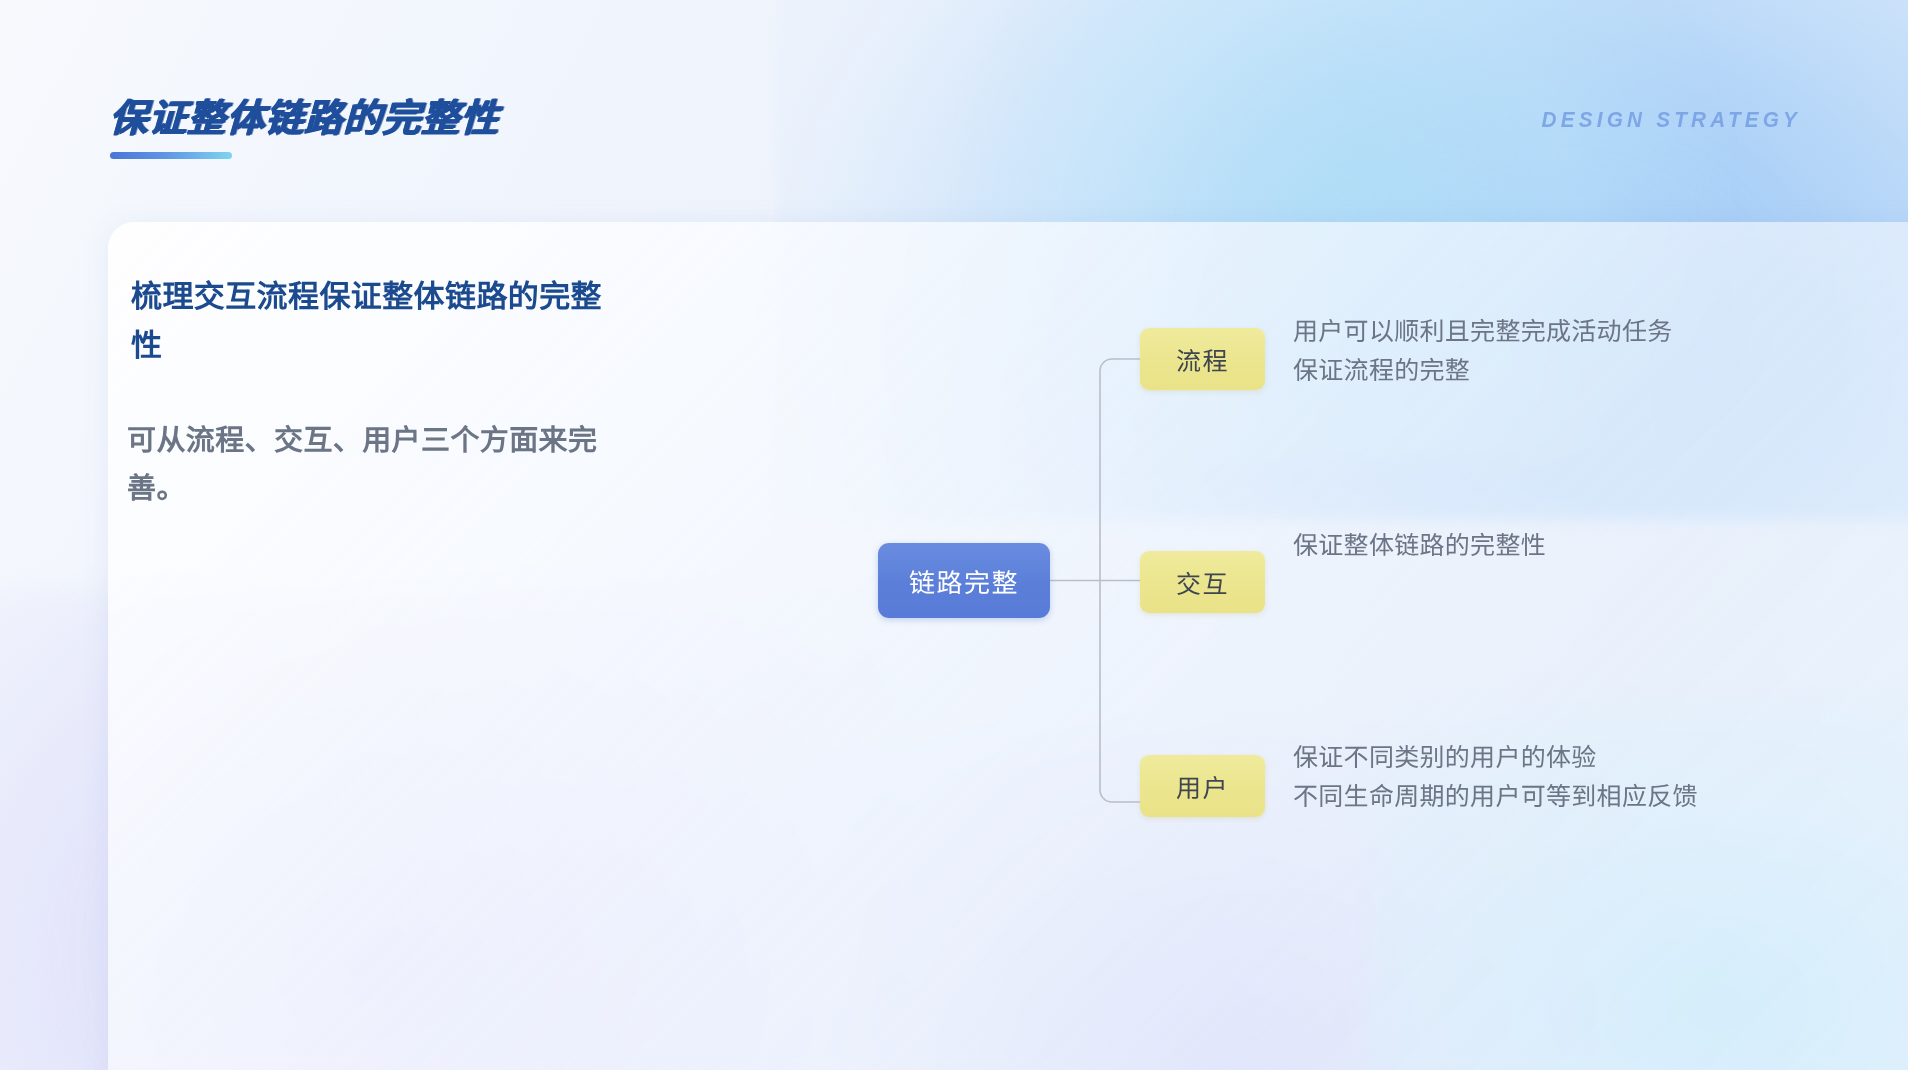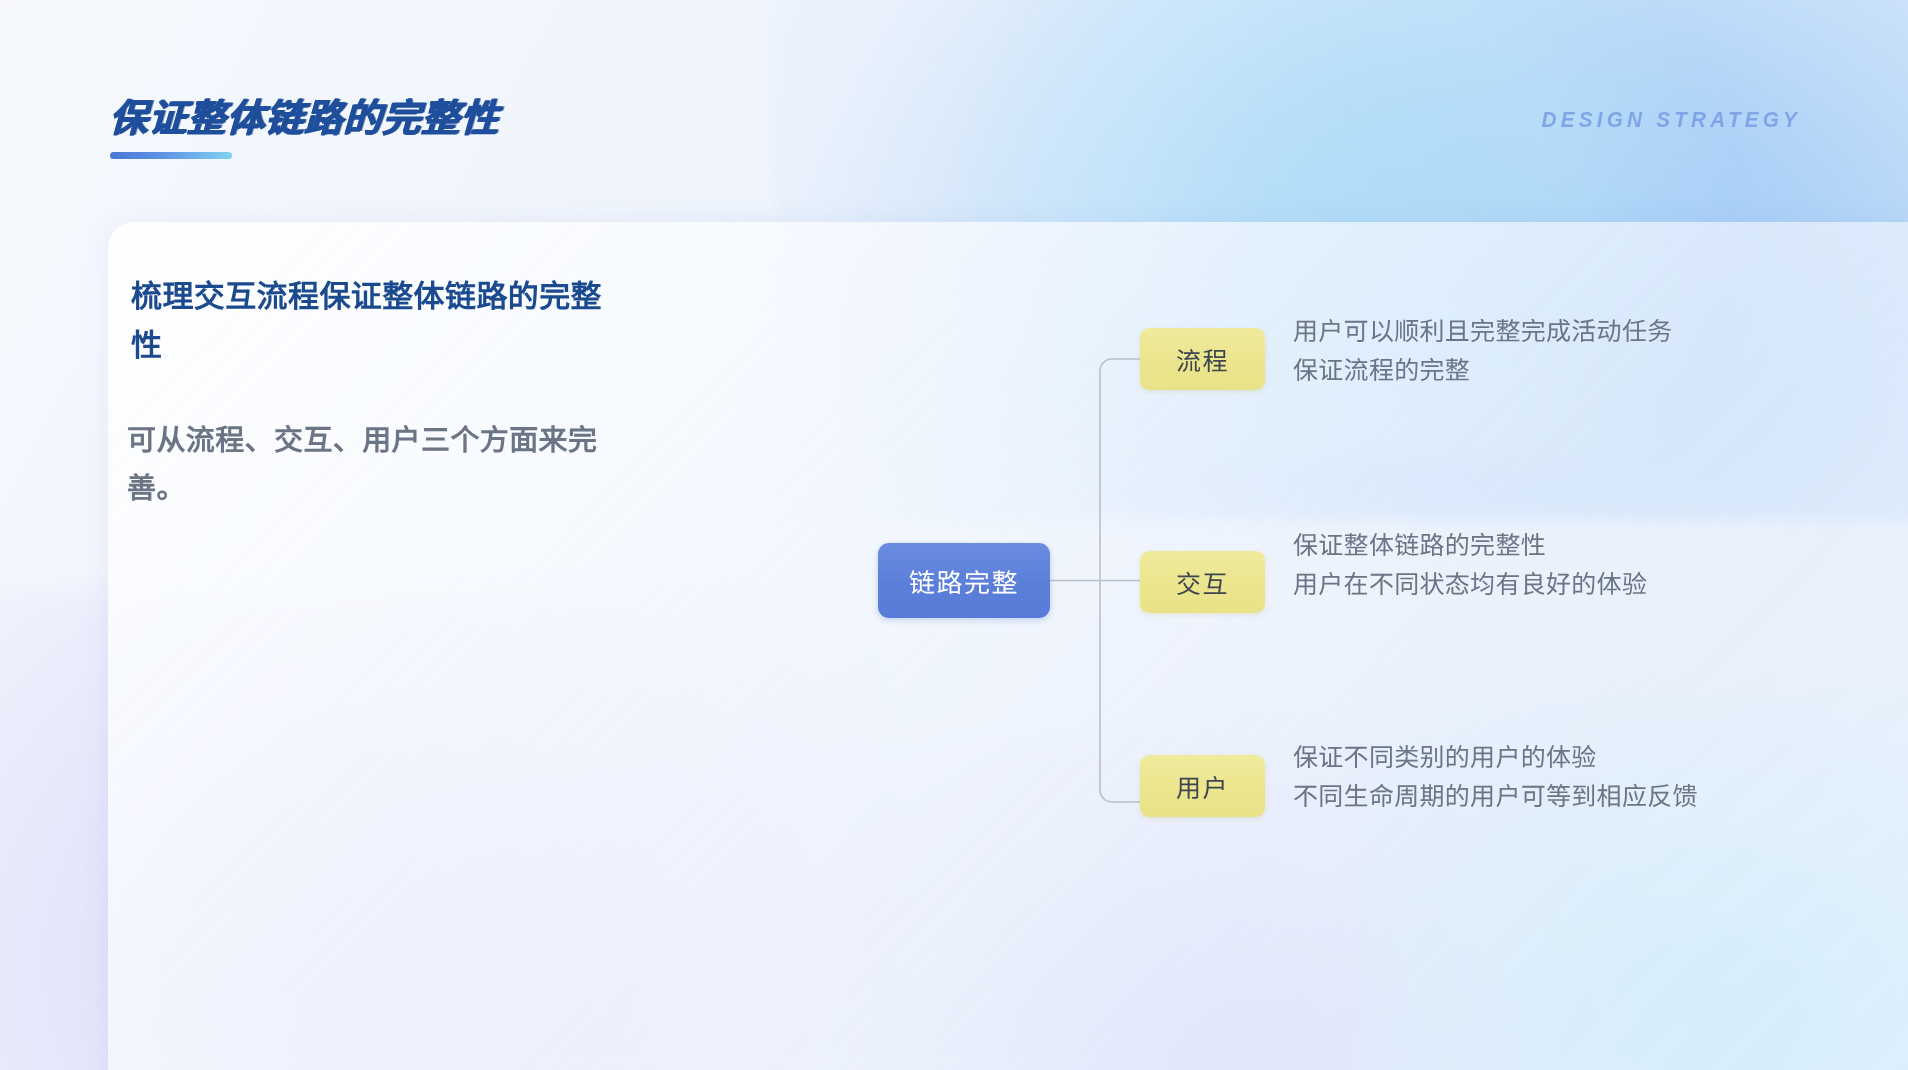--- a/index.html
+++ b/index.html
@@ -307,21 +307,20 @@
     <div class="branch-desc d0">
       <span class="dl">用户可以顺利且完整完成活动任务</span>
       <span class="dl">保证流程的完整</span>
     </div>
 
     <div class="node node-branch b1">
       <span>交互</span>
     </div>
     <div class="branch-desc d1">
       <span class="dl">保证整体链路的完整性</span>
-      <span class="dl">用户在不同状态均有良好的体验</span>
     </div>
 
     <div class="node node-branch b2">
       <span>用户</span>
     </div>
     <div class="branch-desc d2">
       <span class="dl">保证不同类别的用户的体验</span>
       <span class="dl">不同生命周期的用户可等到相应反馈</span>
     </div>
 

